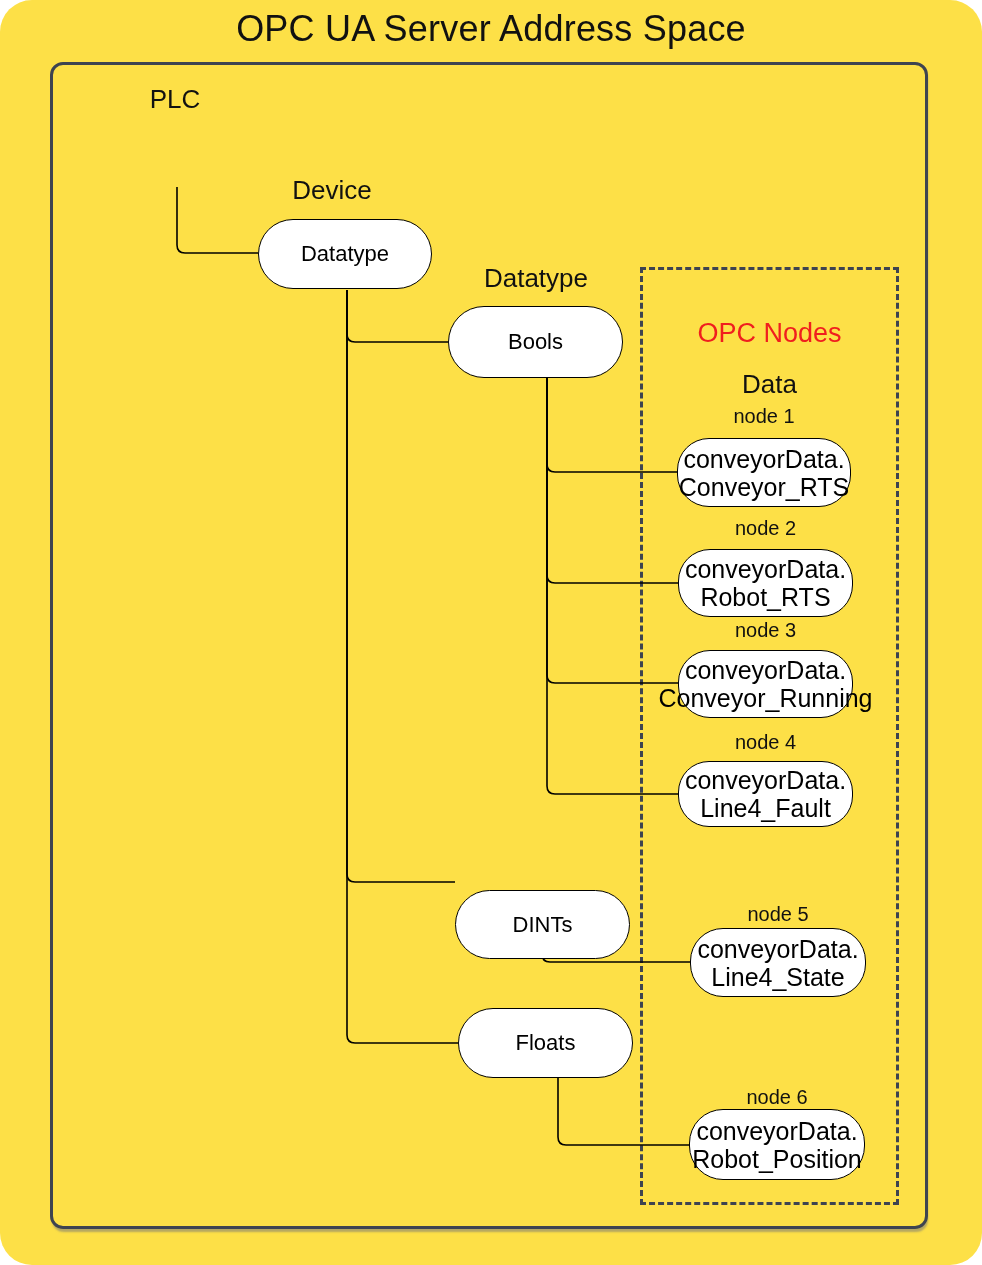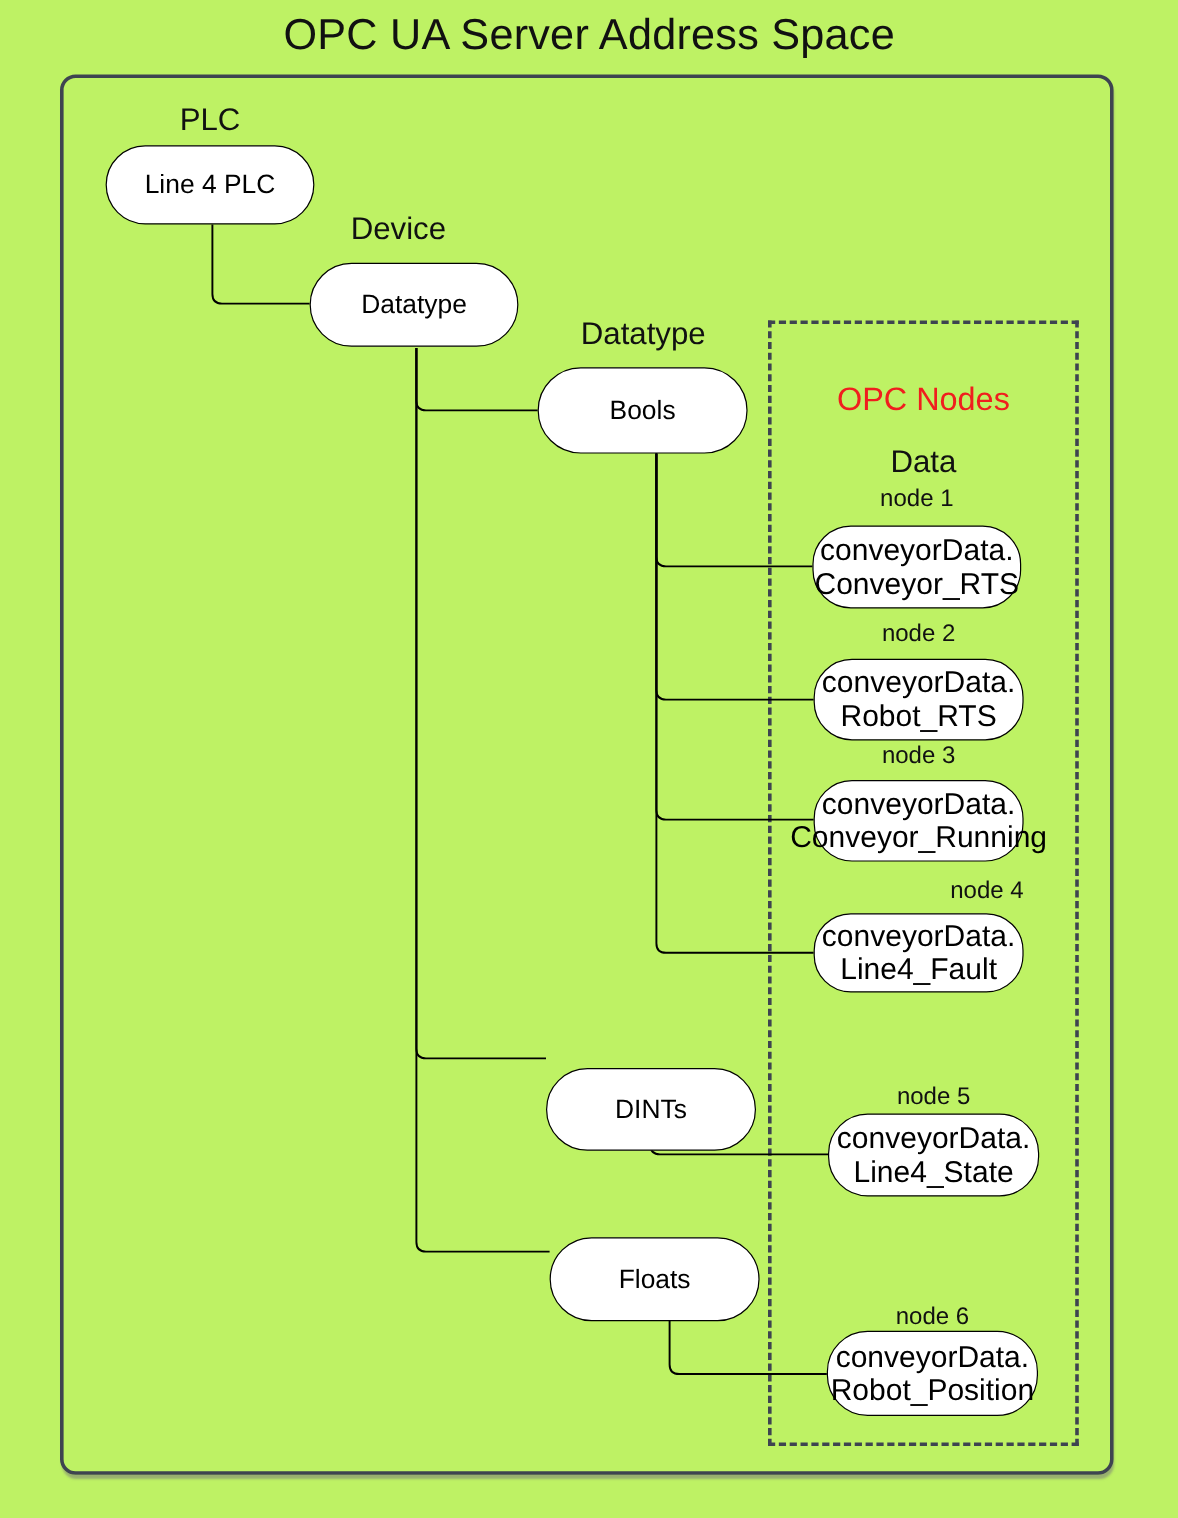--- a/index.html
+++ b/index.html
@@ -2,22 +2,23 @@
 <html><head>
 <meta charset="utf-8">
 <style>
   * { box-sizing: border-box; margin: 0; padding: 0; }
   html, body { background: #ffffff; }
   body { font-family: "Liberation Sans", sans-serif; color: #000; }
   #canvas {
     position: relative;
     width: 982px;
     height: 1265px;
-    background: #bef264;
+    background: #fde047;
     overflow: hidden;
+    border-radius: 32px;
   }
   .abs { position: absolute; }
 
   .diagram-title {
     left: 0; top: 8px; width: 982px;
     text-align: center;
     font-size: 36px;
     color: #111;
     letter-spacing: 0.2px;
   }
@@ -50,21 +51,21 @@
   }
   .pill span { display: block; white-space: nowrap; }
 
   .tree-pill { font-size: 22px; }
   .node-pill { font-size: 25px; line-height: 28px; }
 
   .pill-plc      { left:  88px; top: 121px; width: 174px; height:  66px; border-radius: 33px; }
   .pill-conveyor { left: 258px; top: 219px; width: 174px; height:  70px; border-radius: 35px; }
   .pill-bools    { left: 448px; top: 306px; width: 175px; height:  72px; border-radius: 36px; }
   .pill-dints    { left: 455px; top: 890px; width: 175px; height:  69px; border-radius: 35px; }
-  .pill-floats   { left: 458px; top:1031px; width: 175px; height:  70px; border-radius: 35px; }
+  .pill-floats   { left: 458px; top:1008px; width: 175px; height:  70px; border-radius: 35px; }
 
   .pill-n1 { left: 677px; top:  438px; width: 174px; height: 69px; border-radius: 32px; }
   .pill-n2 { left: 678px; top:  549px; width: 175px; height: 68px; border-radius: 32px; }
   .pill-n3 { left: 678px; top:  650px; width: 175px; height: 68px; border-radius: 32px; }
   .pill-n4 { left: 678px; top:  761px; width: 175px; height: 66px; border-radius: 31px; }
   .pill-n5 { left: 690px; top:  928px; width: 176px; height: 69px; border-radius: 33px; }
   .pill-n6 { left: 689px; top: 1109px; width: 176px; height: 71px; border-radius: 34px; }
 
   .section-label {
     text-align: center;
@@ -79,21 +80,21 @@
 
   .node-label {
     text-align: center;
     font-size: 20px;
     color: #111;
     height: 22px;
   }
   .nl-1 { left: 677px; top:  405px; width: 174px; }
   .nl-2 { left: 678px; top:  517px; width: 175px; }
   .nl-3 { left: 678px; top:  619px; width: 175px; }
-  .nl-4 { left: 678px; top:  731px; width: 175px; text-align: right; }
+  .nl-4 { left: 678px; top:  731px; width: 175px; }
   .nl-5 { left: 690px; top:  903px; width: 176px; }
   .nl-6 { left: 689px; top: 1086px; width: 176px; }
 </style>
 </head>
 <body>
 
 <div id="canvas">
 
   <div class="abs diagram-title">OPC UA Server Address Space</div>
 
@@ -113,23 +114,20 @@
     <path d="M542,919 V954 Q542,962 550,962 H690"></path>
     <path d="M558,1078 V1137 Q558,1145 566,1145 H689"></path>
   </svg>
 
   <div class="abs section-label label-plc">PLC</div>
   <div class="abs section-label label-device">Device</div>
   <div class="abs section-label label-datatype">Datatype</div>
   <div class="abs section-label label-opcnodes">OPC Nodes</div>
   <div class="abs section-label label-data">Data</div>
 
-  <div class="abs pill tree-pill pill-plc">
-    <span>Line 4 PLC</span>
-  </div>
   <div class="abs pill tree-pill pill-conveyor">
     <span>Datatype</span>
   </div>
   <div class="abs pill tree-pill pill-bools">
     <span>Bools</span>
   </div>
   <div class="abs pill tree-pill pill-dints">
     <span>DINTs</span>
   </div>
   <div class="abs pill tree-pill pill-floats">

